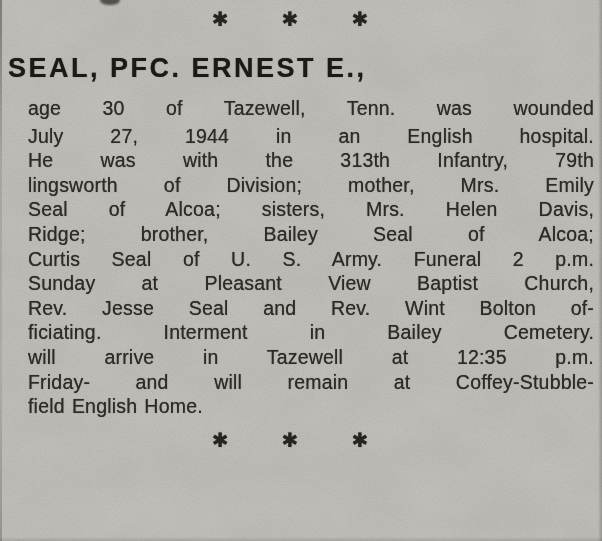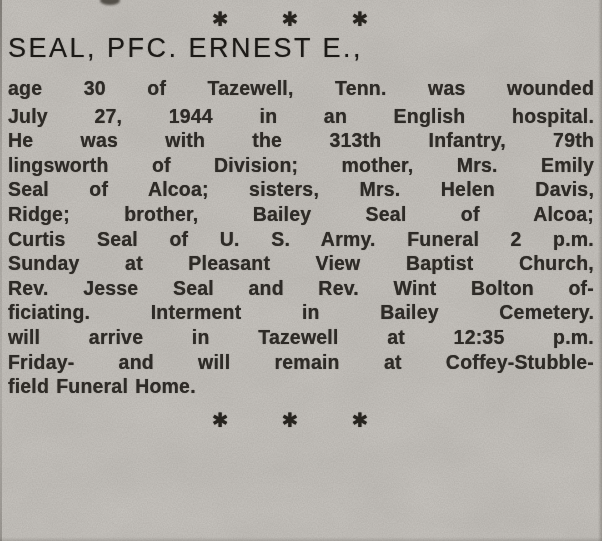--- a/index.html
+++ b/index.html
@@ -9,28 +9,29 @@
     background:var(--paper,#cac7c2);
   }
   .grain{position:absolute;top:0;left:0;z-index:1;pointer-events:none;}
   .content{position:absolute;top:0;left:0;right:0;z-index:2;padding:6px 8px 0;}
   .stars-row{display:flex;justify-content:center;gap:53px;height:26px;align-items:center;transform:translateX(-11px);}
   .stars-row .star{
     font-size:20px;line-height:1;color:#27241f;
     text-shadow:0 0 1px rgba(25,22,18,.7);
   }
   .headline{
-    margin-top:0;font-size:27px;font-weight:400;letter-spacing:2.5px;
+    margin-top:20px;font-size:27px;font-weight:700;letter-spacing:2.5px;
     line-height:32px;color:var(--headline-ink,#1c1a17);
     text-shadow:0 0 1px rgba(20,18,14,.6);
   }
   .body{
-    margin-top:12px;font-size:19.5px;font-weight:700;letter-spacing:.2px;
+    margin-top:12px;font-size:19.5px;font-weight:400;letter-spacing:.2px;
     word-spacing:1.5px;color:var(--ink,#2e2b27);
     text-shadow:0 0 .8px rgba(40,36,30,.75);
+    margin-left:20px;
   }
   .body .line{height:24.6px;line-height:24.6px;text-align:justify;text-align-last:justify;overflow:hidden;}
   .body .line.is-last{text-align-last:left;}
   .body .line:first-child{margin-bottom:3px;}
   .stars-bottom{margin-top:8px;}
   .edge-rule-left{
     position:absolute;left:0;top:0;width:2px;height:100%;z-index:3;
     background:linear-gradient(to bottom,rgba(50,46,40,.45),rgba(50,46,40,.15) 30%,rgba(50,46,40,.10) 70%,rgba(50,46,40,.28));
   }
   .edge-shade-right{
@@ -80,21 +81,21 @@
         <div class="line">He was with the 313th Infantry, 79th</div>
         <div class="line">lingsworth of Division; mother, Mrs. Emily</div>
         <div class="line">Seal of Alcoa; sisters, Mrs. Helen Davis,</div>
         <div class="line">Ridge; brother, Bailey Seal of Alcoa;</div>
         <div class="line">Curtis Seal of U. S. Army. Funeral 2 p.m.</div>
         <div class="line">Sunday at Pleasant View Baptist Church,</div>
         <div class="line">Rev. Jesse Seal and Rev. Wint Bolton of-</div>
         <div class="line">ficiating. Interment in Bailey Cemetery.</div>
         <div class="line">will arrive in Tazewell at 12:35 p.m.</div>
         <div class="line">Friday- and will remain at Coffey-Stubble-</div>
-        <div class="line is-last">field Funeral Home.</div>
+        <div class="line is-last">field English Home.</div>
       </div>
 
     <div class="stars-row stars-bottom">
         <div class="star">✱</div>
         <div class="star">✱</div>
         <div class="star is-last">✱</div>
       </div>
 
   </div>
 

